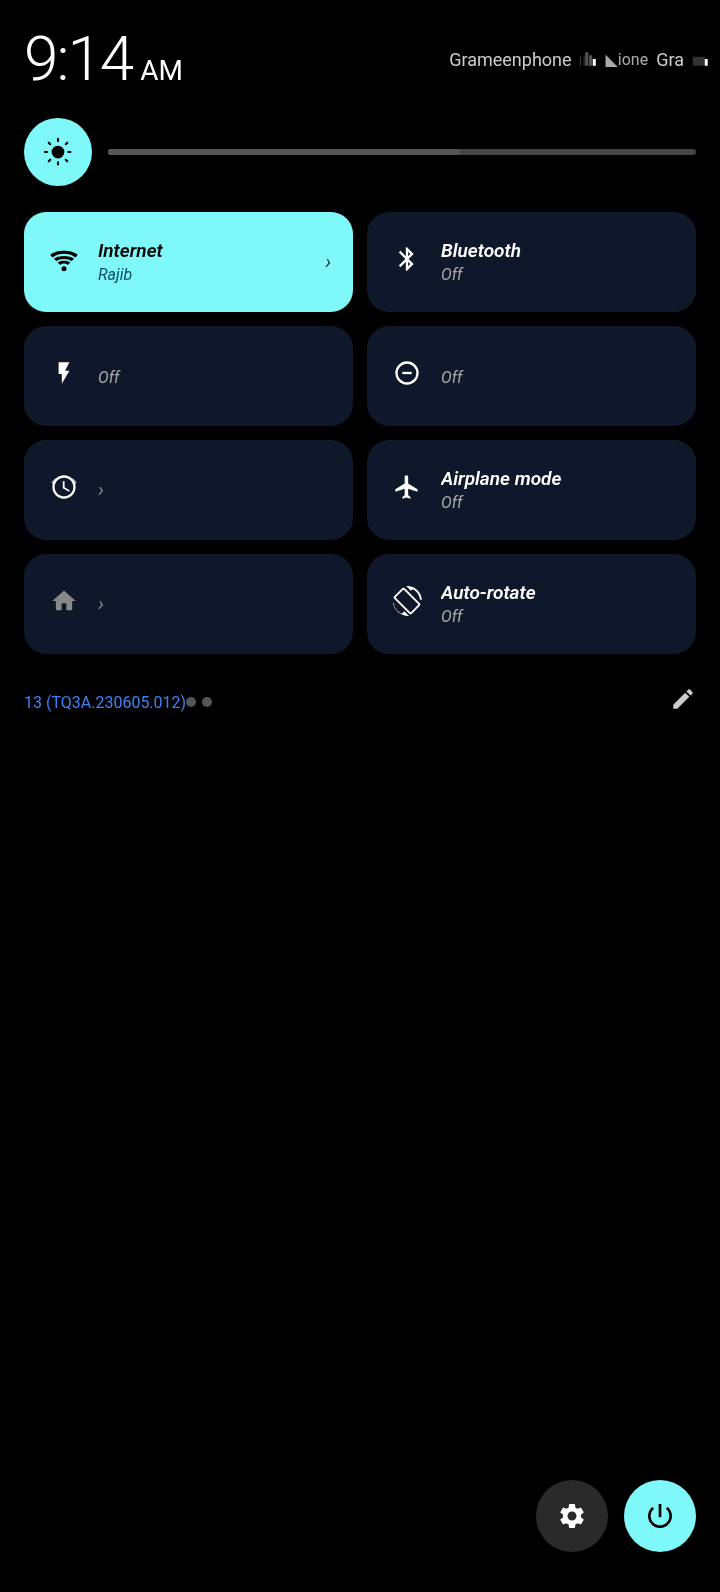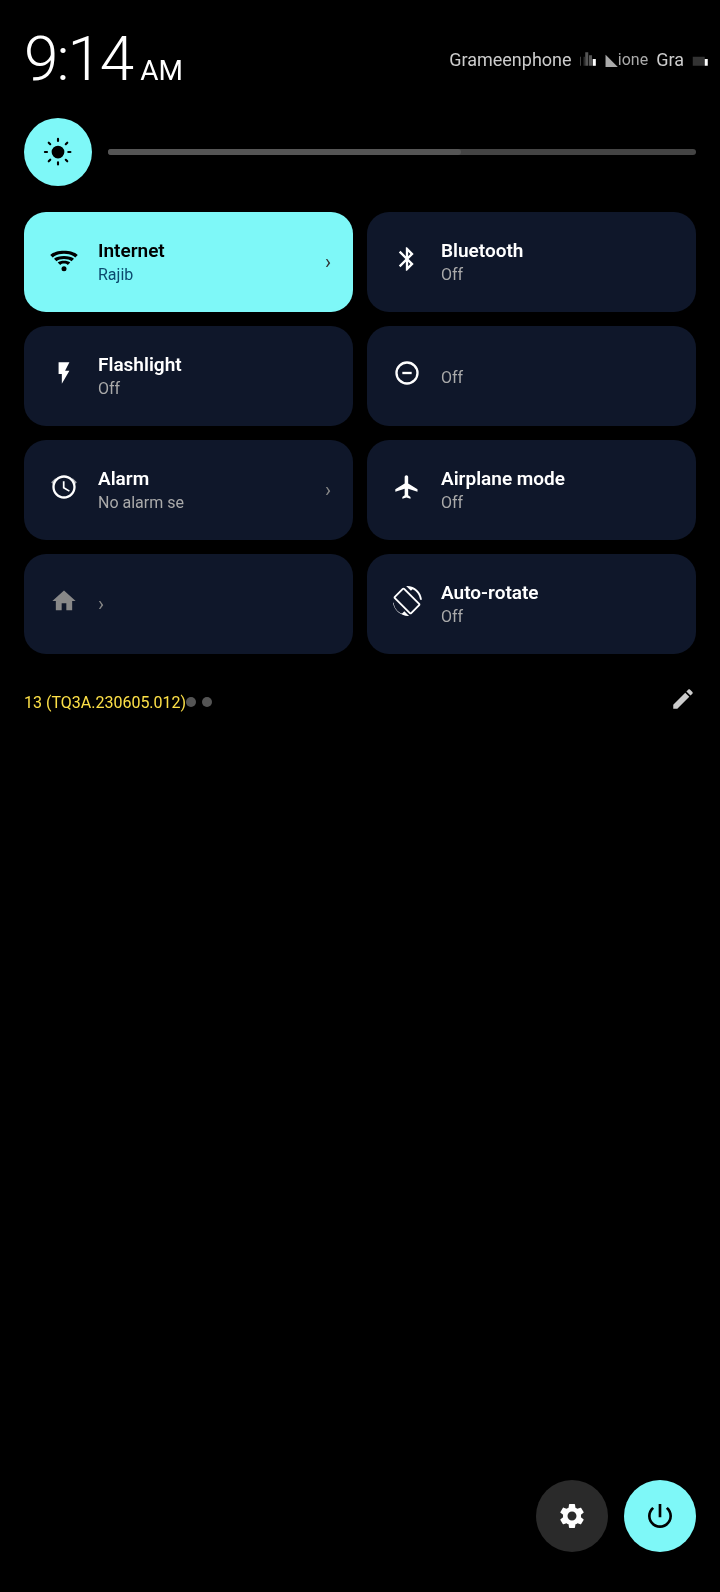--- a/index.html
+++ b/index.html
@@ -96,20 +96,21 @@
       background: #555;
       border-radius: 3px;
     }
 
     
     .tiles-grid {
       display: grid;
       grid-template-columns: 1fr 1fr;
       gap: 14px;
       padding: 10px 24px 0 24px;
+      font-style: italic;
     }
 
     .tile {
       background: #0f172a;
       border-radius: 22px;
       padding: 20px 22px;
       display: flex;
       align-items: center;
       gap: 16px;
       cursor: pointer;
@@ -162,21 +163,21 @@
     
     .footer-bar {
       display: flex;
       align-items: center;
       justify-content: space-between;
       padding: 24px 24px 0 24px;
       margin-top: 8px;
     }
     .footer-build {
       font-size: 16px;
-      color: #fde047;
+      color: #3b82f6;
       display: flex;
       align-items: center;
       gap: 0;
     }
     .footer-dots {
       display: flex;
       gap: 6px;
     }
     .dot {
       width: 10px;
@@ -284,21 +285,20 @@
     </div>
   </div>
 
   <div class="tile">
     <div class="tile-icon">
       <svg width="26" height="26" viewBox="0 0 24 24" fill="white">
         <path d="M7 2v11h3v9l7-12h-4l4-8z"></path>
       </svg>
     </div>
     <div class="tile-text">
-      <div class="tile-title">Flashlight</div>
       <div class="tile-subtitle">Off</div>
     </div>
   </div>
 
   <div class="tile">
     <div class="tile-icon">
       <svg width="28" height="28" viewBox="0 0 24 24" fill="none" stroke="white" stroke-width="2">
         <circle cx="12" cy="12" r="9"></circle>
         <line x1="8" y1="12" x2="16" y2="12"></line>
       </svg>
@@ -307,24 +307,20 @@
       <div class="tile-subtitle">Off</div>
     </div>
   </div>
 
   <div class="tile">
     <div class="tile-icon">
       <svg width="28" height="28" viewBox="0 0 24 24" fill="white">
         <path d="M11.99 2C6.47 2 2 6.48 2 12s4.47 10 9.99 10C17.52 22 22 17.52 22 12S17.52 2 11.99 2zM12 20c-4.42 0-8-3.58-8-8s3.58-8 8-8 8 3.58 8 8-3.58 8-8 8zm.5-13H11v6l5.25 3.15.75-1.23-4.5-2.67V7z"></path>
         <path d="M4.5 4.5L1 8l1.41 1.41L6 5.91 4.5 4.5zm15 0L18 5.91l3.59 3.5L23 8l-3.5-3.5z" opacity="0.6"></path>
       </svg>
-    </div>
-    <div class="tile-text">
-      <div class="tile-title">Alarm</div>
-      <div class="tile-subtitle">No alarm se</div>
     </div>
     <span class="tile-arrow">›</span>
   </div>
 
   <div class="tile">
     <div class="tile-icon">
       <svg width="28" height="28" viewBox="0 0 24 24" fill="white">
         <path d="M21 16v-2l-8-5V3.5c0-.83-.67-1.5-1.5-1.5S10 2.67 10 3.5V9l-8 5v2l8-2.5V19l-2 1.5V22l3.5-1 3.5 1v-1.5L13 19v-5.5l8 2.5z"></path>
       </svg>
     </div>

